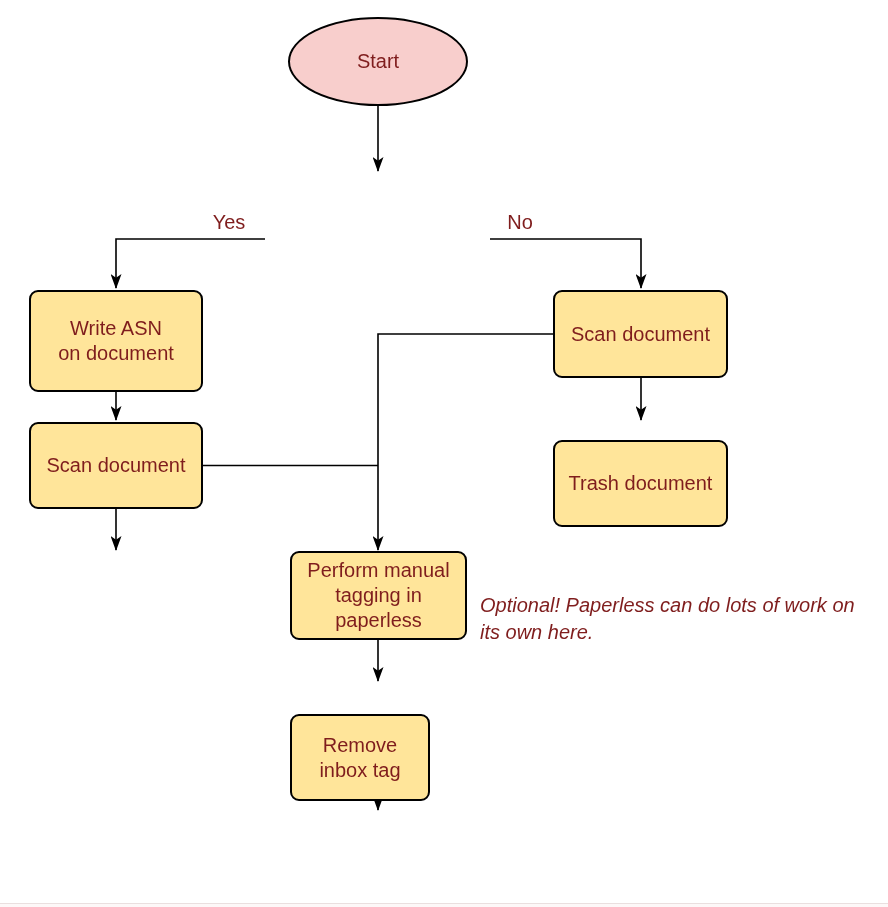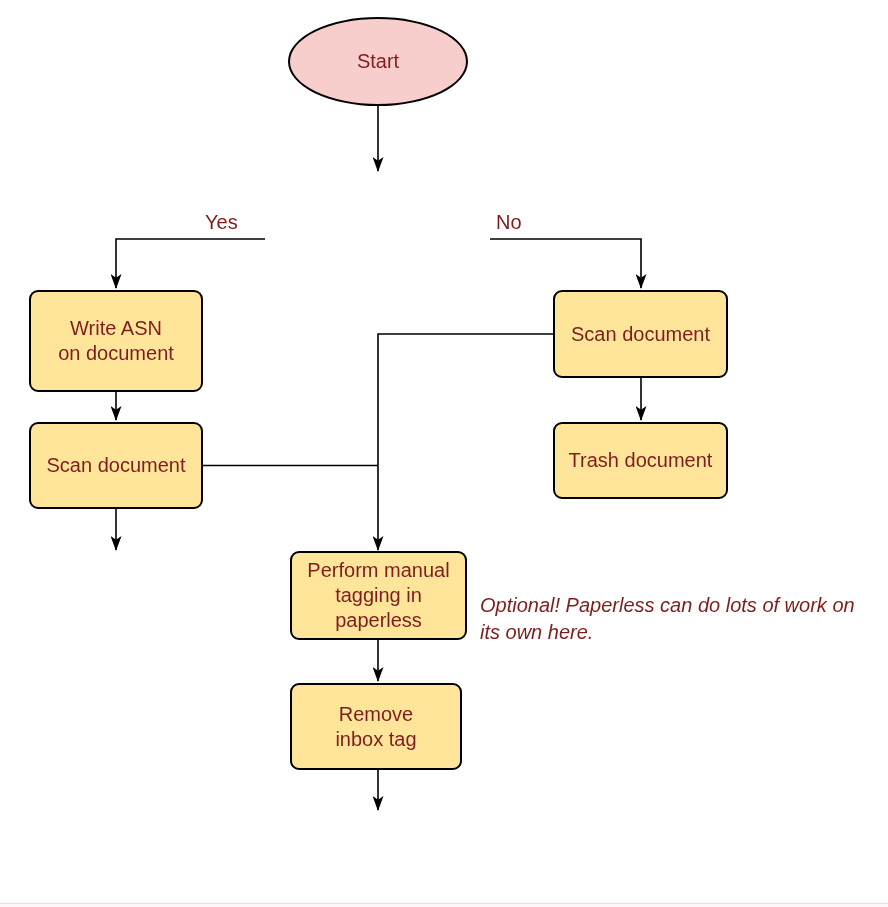--- a/index.html
+++ b/index.html
@@ -15,21 +15,21 @@
   }
   .process{background:#ffe59a;border:2.8px solid #000;border-radius:9px;}
   .terminal{background:#f8cecc;border:2.8px solid #000;border-radius:50%;}
   .node-diamond{
     position:absolute;display:flex;align-items:center;justify-content:center;
     text-align:center;font-size:20px;line-height:25px;
   }
   .node-diamond svg{position:absolute;left:0;top:0;width:100%;height:100%;}
   .diamond-shape{fill:#ffcc99;stroke:#000;stroke-width:3.4px;}
   .node-label{position:relative;white-space:pre-line;}
-  .edge-label{position:absolute;font-size:20px;line-height:22px;}
+  .edge-label{position:absolute;text-align:center;font-size:20px;line-height:22px;}
   .note{
     position:absolute;font-style:italic;font-size:20px;line-height:27px;
     white-space:pre-line;text-align:left;
   }
   .bottom-strip{
     position:absolute;left:0;right:0;top:903px;height:4px;
     background:#fdf8f8;border-top:1px solid #eadfdf;
   }
 </style>
 </head>
@@ -67,31 +67,31 @@
 
   <div class="node process" style="left:29px;top:422px;width:174px;height:87px">
     <span class="node-label">Scan document</span>
   </div>
 
 
   <div class="node process" style="left:553px;top:290px;width:175px;height:88px">
     <span class="node-label">Scan document</span>
   </div>
 
-  <div class="node process" style="left:553px;top:422px;width:175px;height:77px">
+  <div class="node process" style="left:553px;top:440px;width:175px;height:87px">
     <span class="node-label">Trash document</span>
   </div>
 
   <div class="node process" style="left:290px;top:551px;width:177px;height:89px">
     <span class="node-label">Perform manual
 tagging in
 paperless</span>
   </div>
 
-  <div class="node process" style="left:290px;top:683px;width:172px;height:87px">
+  <div class="node process" style="left:290px;top:714px;width:140px;height:87px">
     <span class="node-label">Remove
 inbox tag</span>
   </div>
 
 
   <div class="edge-label" style="left:205px;top:211px;width:48px">Yes</div>
 
   <div class="edge-label" style="left:496px;top:211px;width:48px">No</div>
 
   <div class="note" style="left:480px;top:592px;width:410px">Optional! Paperless can do lots of work on

